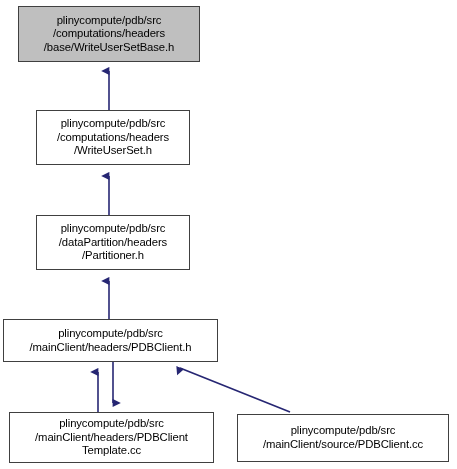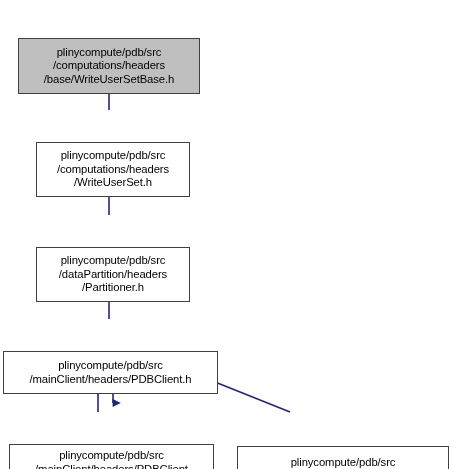--- a/index.html
+++ b/index.html
@@ -24,21 +24,20 @@
     align-items: center;
     justify-content: center;
     text-align: center;
     color: #000000;
     font-size: 11.3px;
     line-height: 13.6px;
     letter-spacing: -0.1px;
     font-family: "Liberation Sans", sans-serif;
     white-space: pre-line;
     padding: 0 12px;
-    margin-top: 32px;
   }
   .node.filled {
     background: #bfbfbf;
   }
   .node .label {
     display: block;
     width: 100%;
   }
   svg.edges {
     position: absolute;

